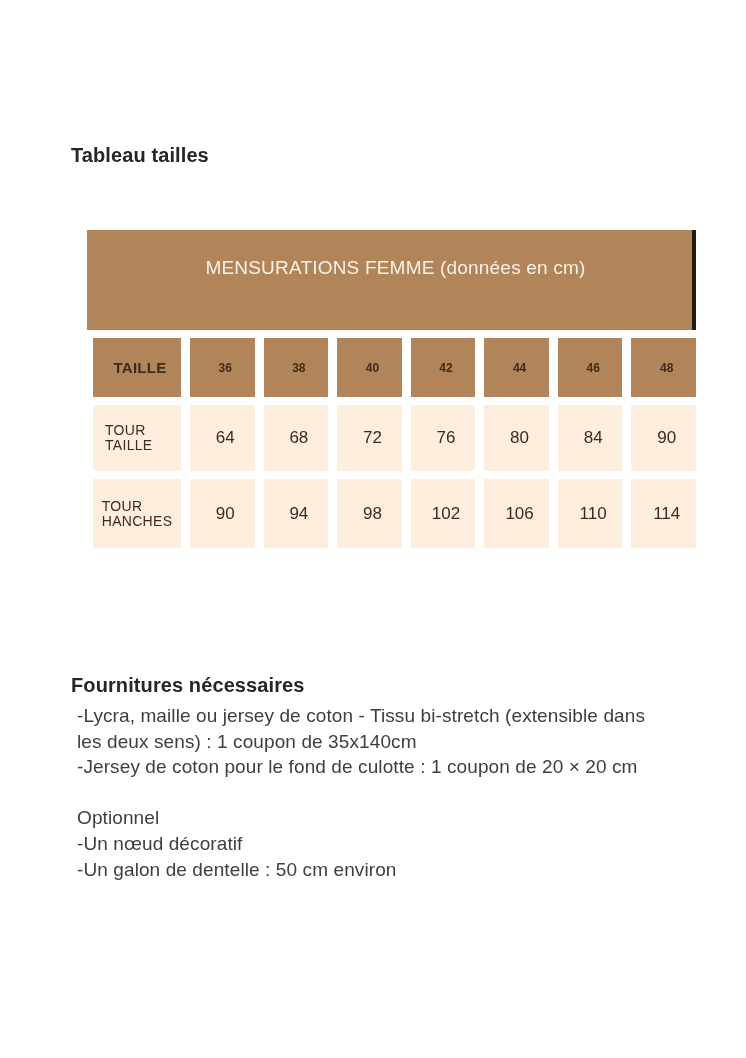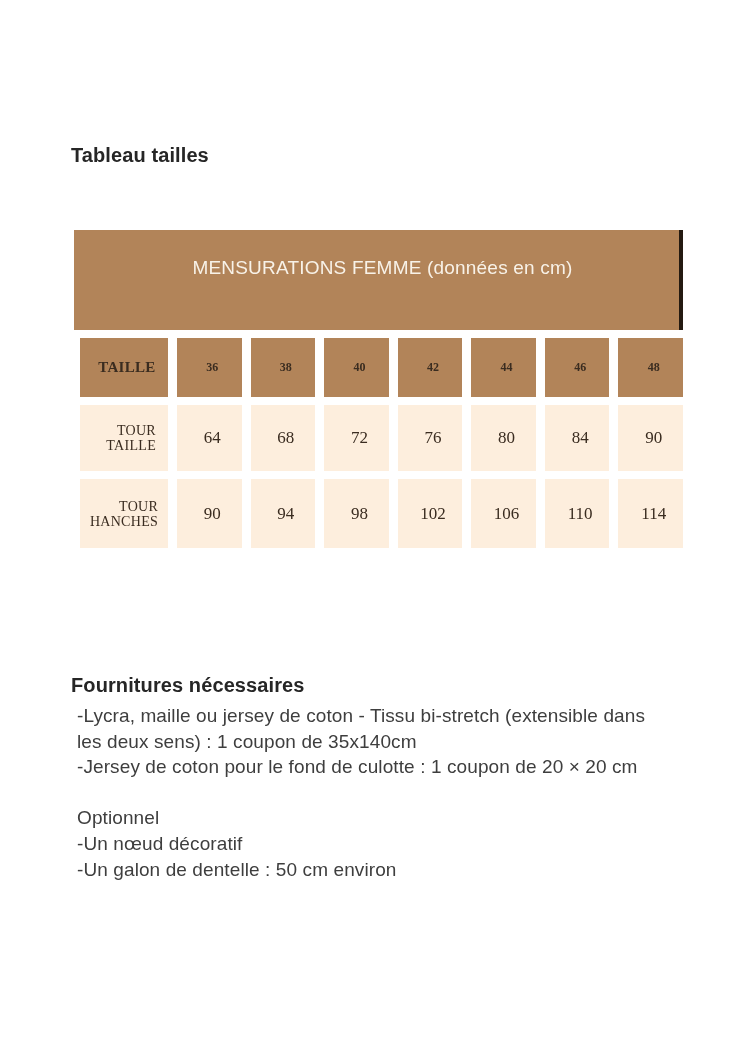--- a/index.html
+++ b/index.html
@@ -31,21 +31,21 @@
     font-weight: 700;
     color: var(--heading-text);
     line-height: 1.15;
     letter-spacing: 0.1px;
   }
   .heading-sizes { top: 144px; }
   .heading-supplies { top: 650px; margin-top: 24px; }
 
   .size-table {
     position: absolute;
-    left: 68px;
+    left: 81px;
     top: 230px;
     width: 615px;
     border-radius: 19px;
   }
   .banner {
     width: 100%;
     height: 100px;
     background: var(--brown);
     border-right: 4px solid var(--dark-line);
     display: flex;
@@ -63,23 +63,22 @@
     margin-top: 8px;
     display: grid;
     grid-template-columns: 88px repeat(7, 1fr);
     column-gap: 9px;
     row-gap: 8px;
   }
   .cell {
     display: flex;
     align-items: center;
     justify-content: center;
-    text-align: right;
+    text-align: left;
     color: var(--table-dark-text);
-    font-family: Liberation Serif, serif;
   }
   .cell.brown { background: var(--brown); }
   .cell.cream { background: var(--cream); }
   .r1 { height: 59px; }
   .r2 { height: 66px; }
   .r3 { height: 69px; }
   .cell.hdr-label { font-size: 15px; font-weight: 700; letter-spacing: 0.3px; }
   .cell.hdr-num { font-size: 12px; font-weight: 600; }
   .cell.row-label {
     font-size: 14px;

